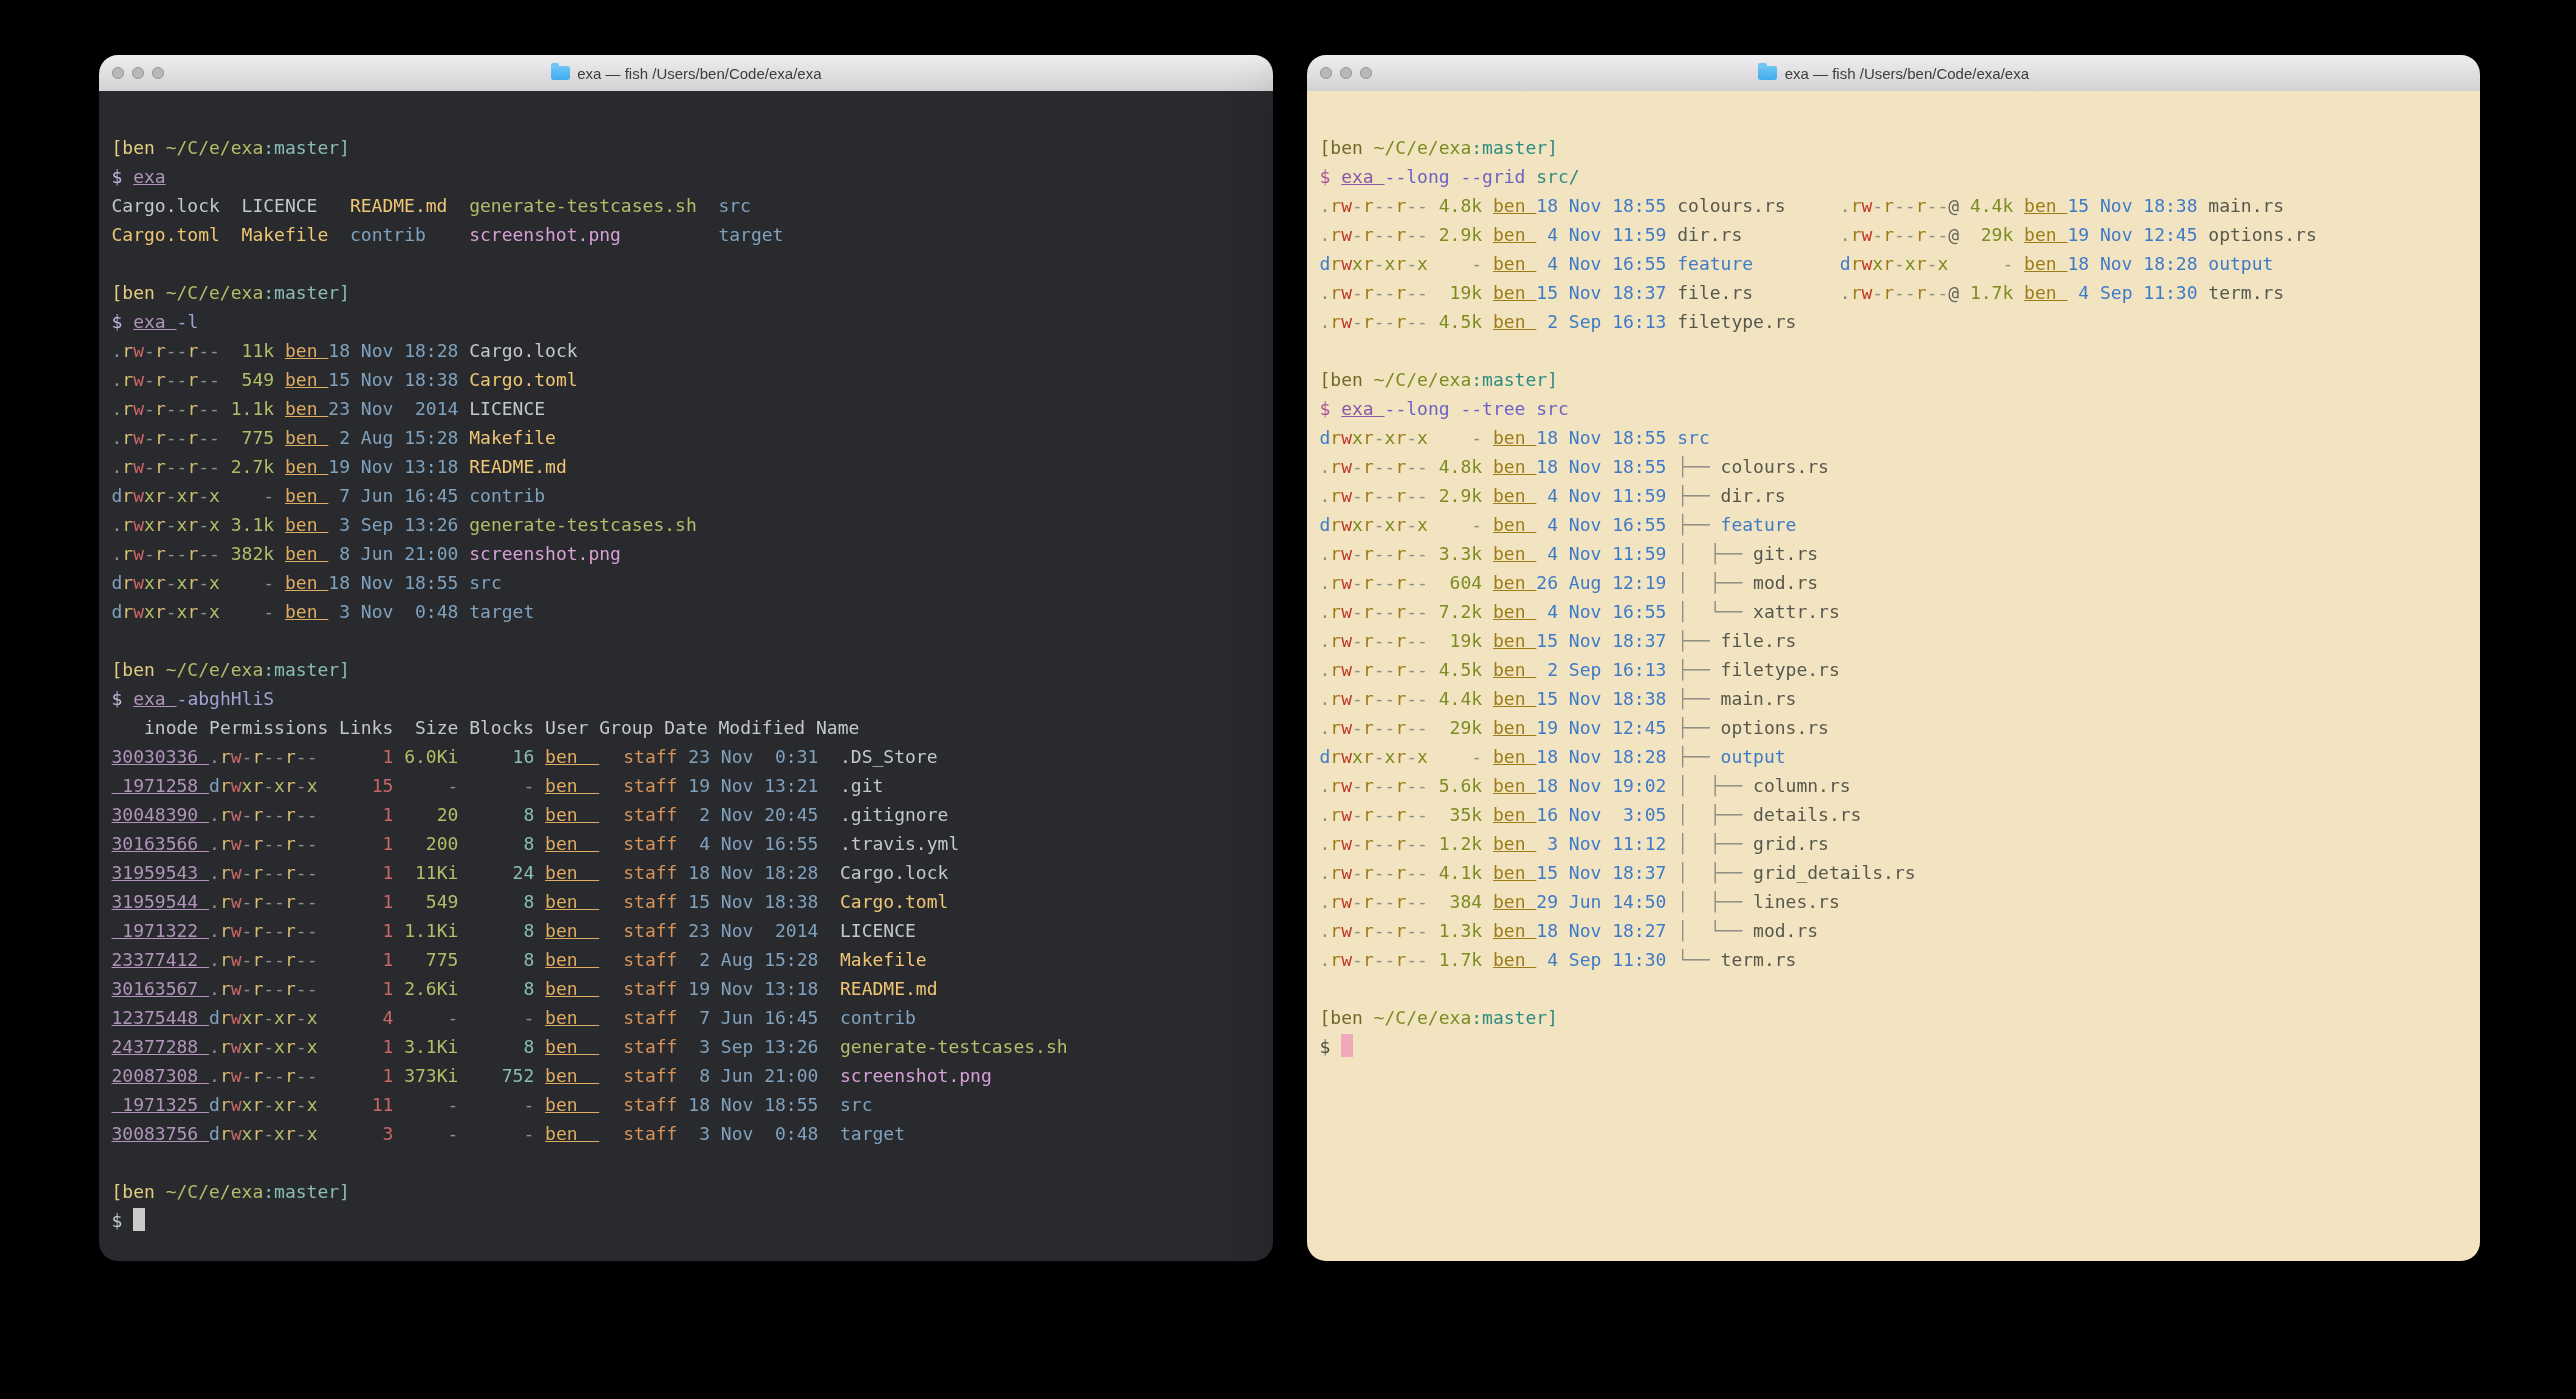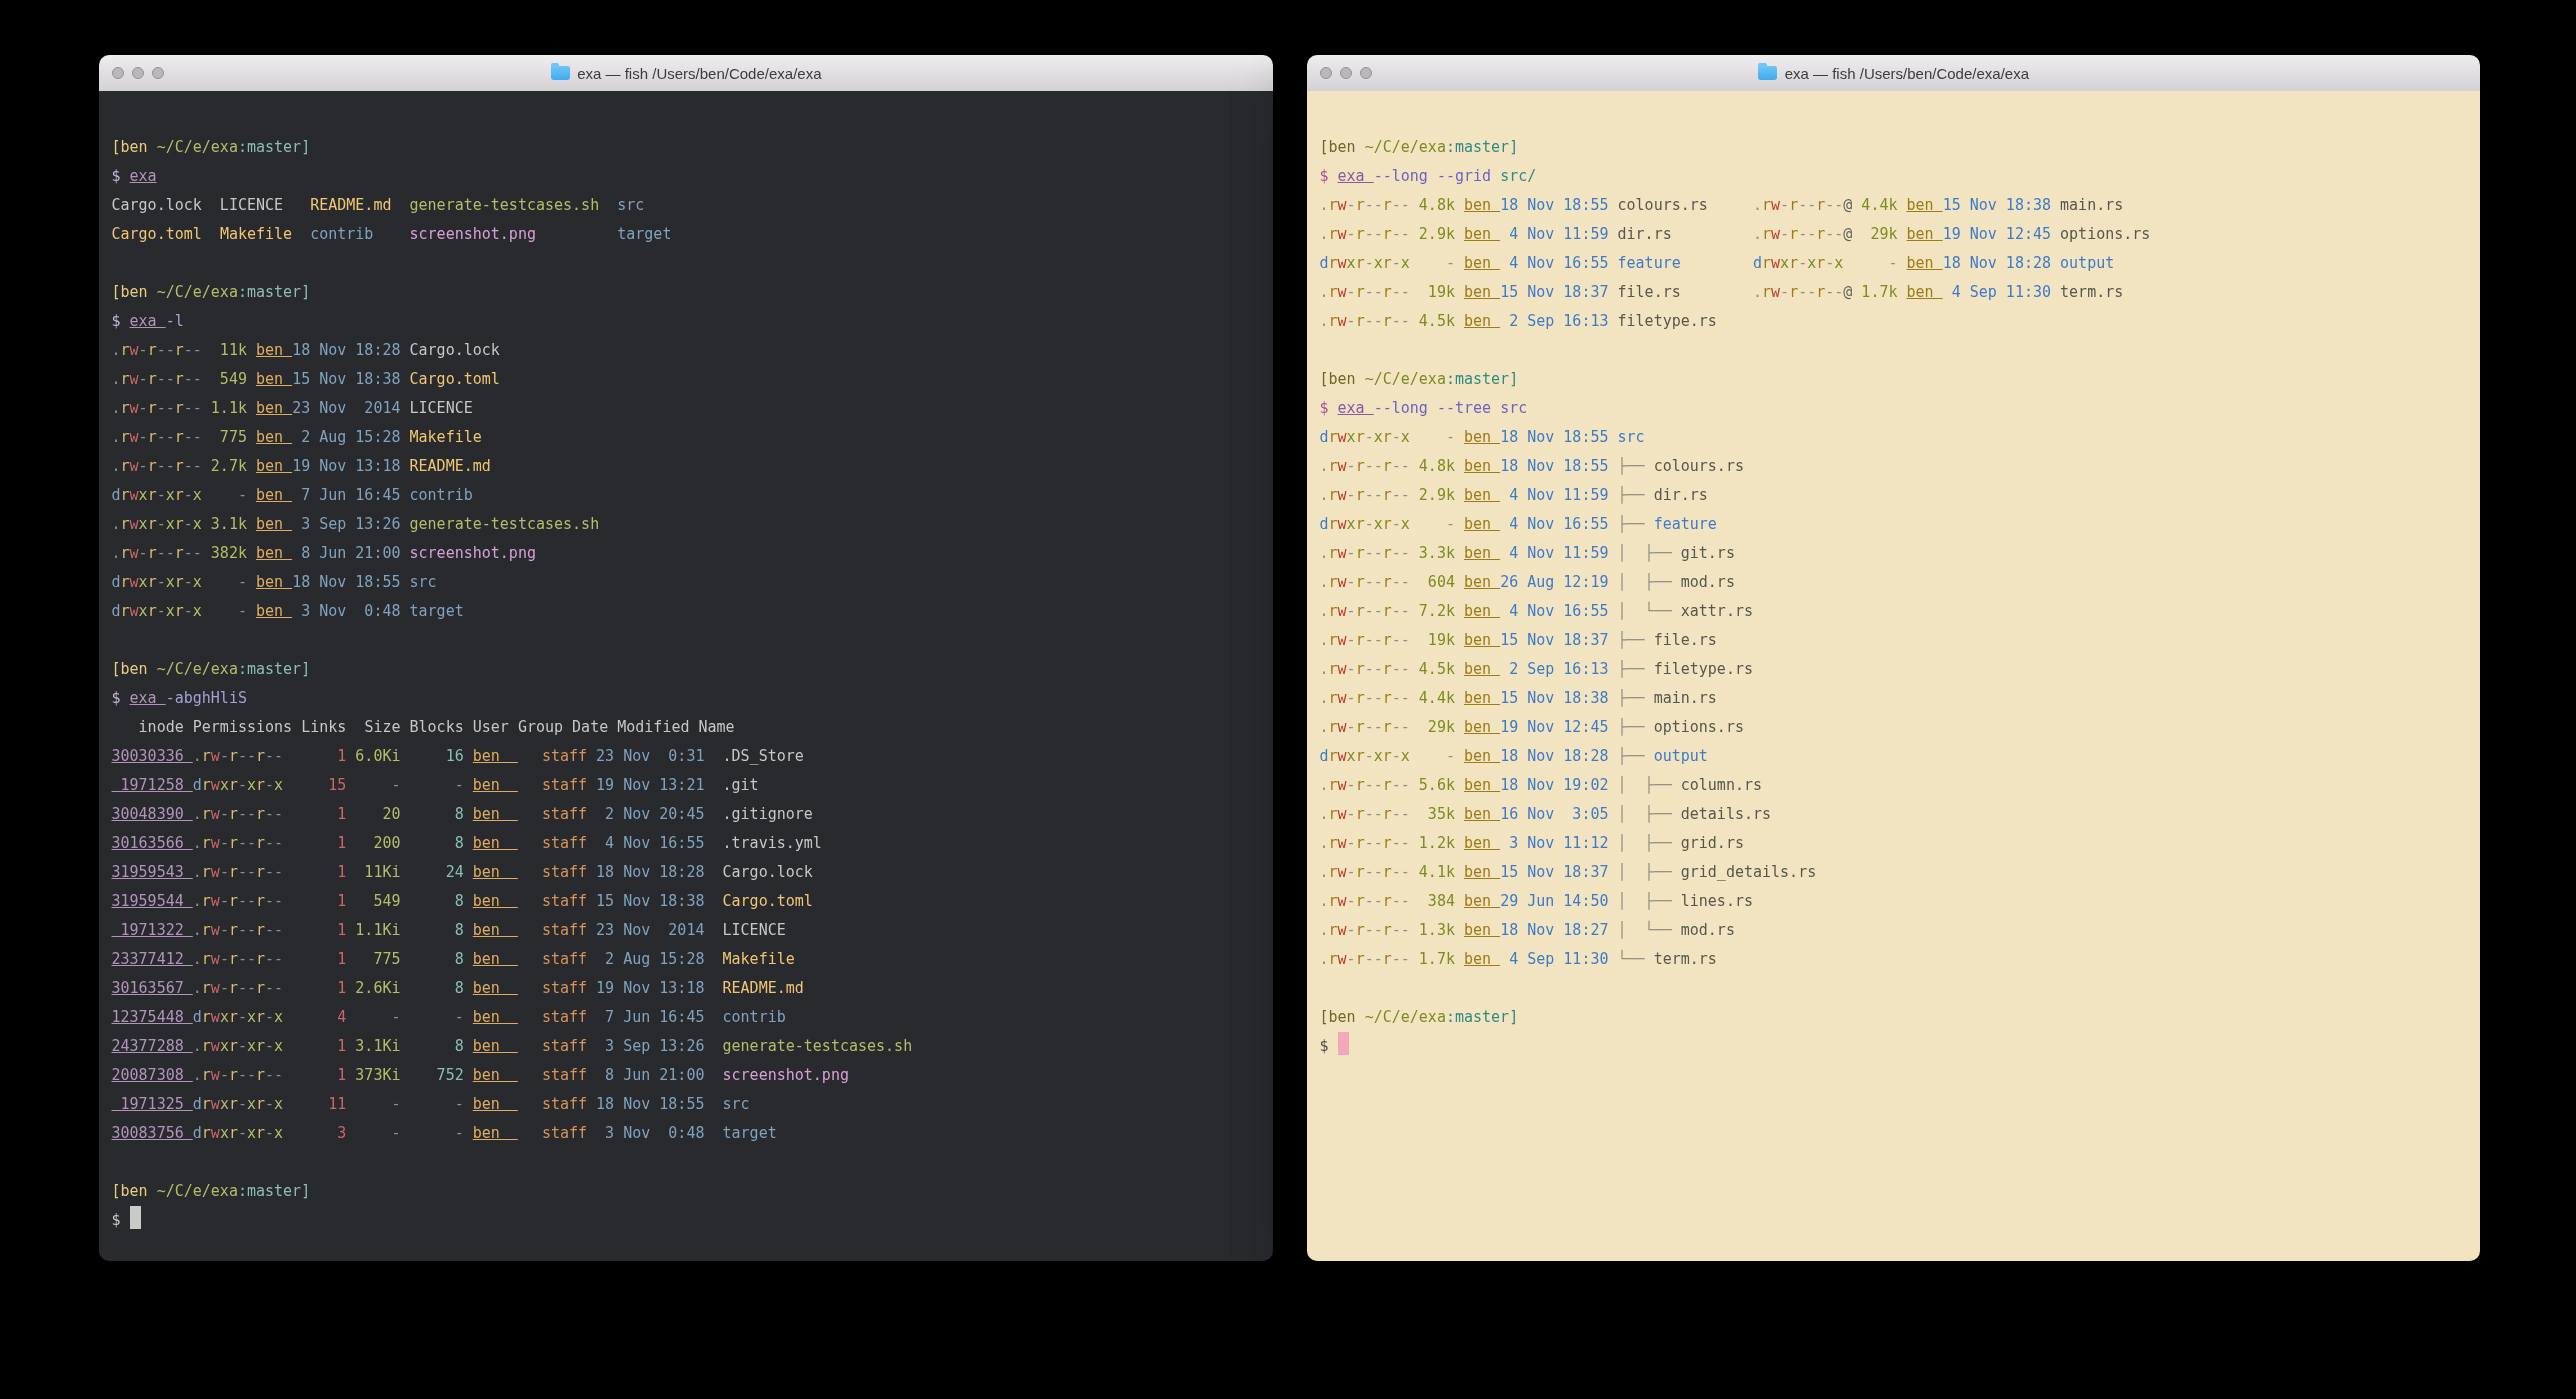--- a/index.html
+++ b/index.html
@@ -3,21 +3,21 @@
 <meta charset="utf-8">
 <style>
   html,body{margin:0;padding:0;}
   body{
     width:2576px;height:1400px;position:relative;
     background:#000;
     font-family:"Liberation Sans",sans-serif;
     overflow:hidden;
   }
   .window{
-    position:absolute;border-radius:10px;overflow:hidden;
+    position:absolute;border-radius:19px;overflow:hidden;
     box-shadow:0 24px 67px rgba(0,0,0,.65), 0 1.9px 11.5px rgba(0,0,0,.5);
   }
   #win-left{left:99px;top:55px;width:1174px;height:1206px;}
   #win-right{left:1307px;top:55px;width:1173px;height:1206px;}
   .titlebar{
     height:36px;background:linear-gradient(#efedef,#d3d1d3);
     border-bottom:1px solid #a5a3a5;position:relative;
     display:flex;align-items:center;
   }
   .lights{display:flex;gap:7.7px;padding-left:12.5px;z-index:2;}
@@ -29,21 +29,21 @@
   }
   .folder{width:19px;height:14.4px;border-radius:2.4px;position:relative;display:inline-block;
     background:linear-gradient(#6ec6f4,#41aaee);}
   .folder:before{content:"";position:absolute;top:-2.9px;left:0;width:8.6px;height:4.8px;
     background:#6ec6f4;border-radius:1.9px 1.9px 0 0;}
   .screen{
     position:absolute;top:36px;left:0;right:0;bottom:0;
     background:var(--bg);
     padding:42px 9.6px 0 12.5px;
     font-family:"DejaVu Sans Mono",monospace;
-    font-size:15px;line-height:29px;white-space:pre;
+    font-size:18px;line-height:29px;white-space:pre;
   }
   .tl{height:29px;}
   .u{text-underline-offset:2.9px;}
   .cursor{display:inline-block;width:11.5px;height:23px;vertical-align:-3.8px;background:var(--cursor);}
   .c-fg{color:var(--fg);}      .c-gray{color:var(--gray);}
   .c-dgray{color:var(--dgray);}.c-red{color:var(--red);}
   .c-ylw{color:var(--ylw);}    .c-yellow{color:var(--yellow);}
   .c-green{color:var(--green);}.c-aqua{color:var(--aqua);}
   .c-blue{color:var(--blue);}  .c-purple{color:var(--purple);text-decoration:underline;}
   .c-pink{color:var(--pink);}  .c-slate{color:var(--slate);}

